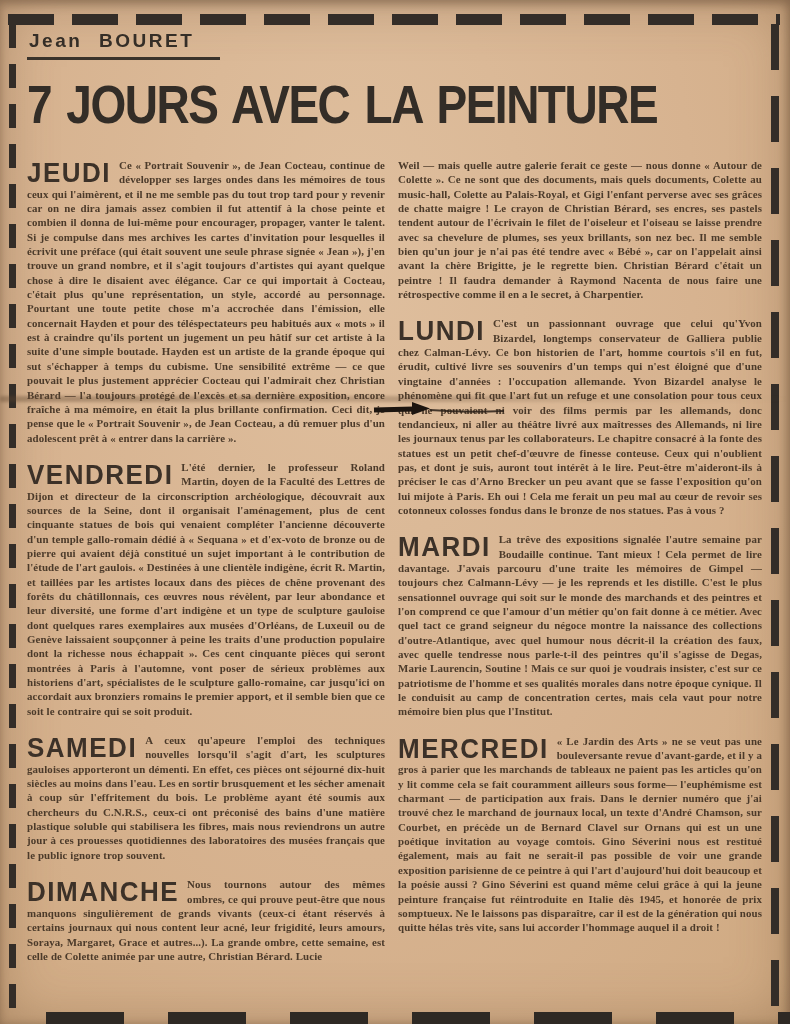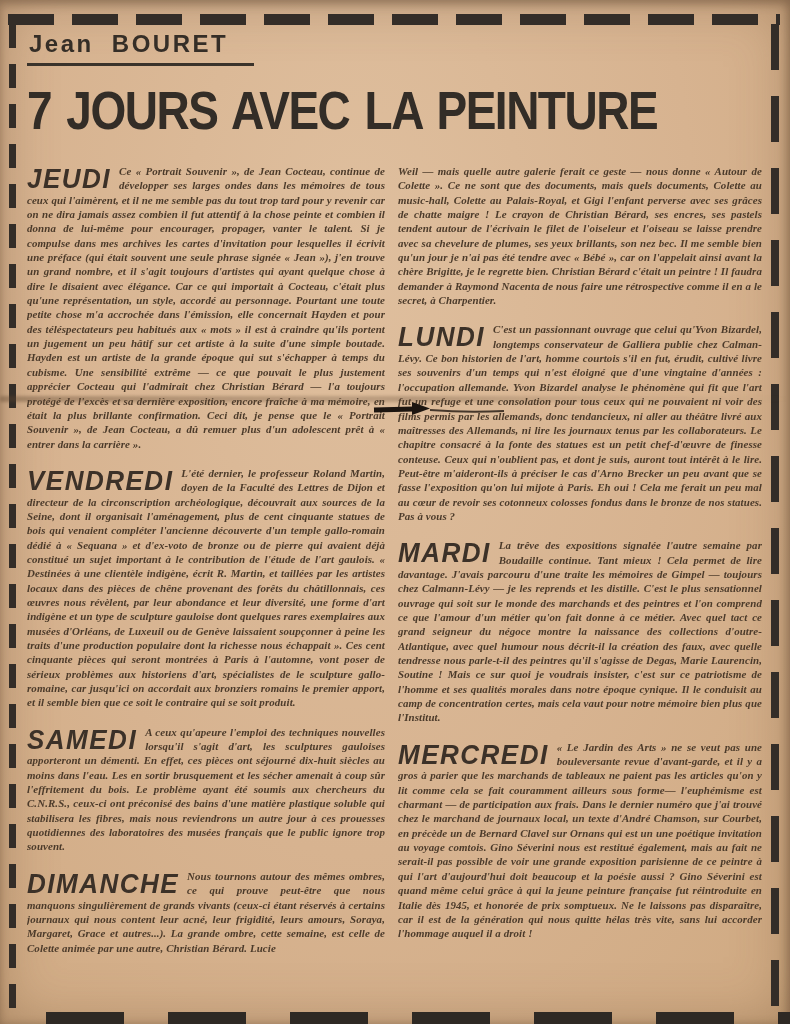--- a/index.html
+++ b/index.html
@@ -20,40 +20,40 @@
   .b-right{position:absolute;top:24px;right:11px;width:8px;height:996px;
     background:repeating-linear-gradient(180deg,#332d28 0 46px,transparent 46px 72px);}
   .b-bottom{position:absolute;bottom:-4px;left:46px;width:744px;height:16px;
     background:repeating-linear-gradient(90deg,#2e2924 0 78px,transparent 78px 122px);}
 
   .content{position:relative;padding:30px 24px 0 27px;}
 
   .byline{
     display:inline-block;
     font-family:"Liberation Sans", sans-serif;
-    font-weight:bold;font-size:24px;color:#352e27;
+    font-weight:bold;font-size:19px;color:#352e27;
     letter-spacing:2.5px;word-spacing:9px;
     border-bottom:3px solid #3a332b;
     padding:0 26px 5px 2px;
   }
   .title{
     margin:14px 0 0 0;
     font-family:"Liberation Sans", sans-serif;
     font-weight:bold;font-size:46px;color:#332d27;
     letter-spacing:-1.5px;word-spacing:4px;
     transform:scaleY(1.18);transform-origin:50% 20%;
     white-space:nowrap;
   }
 
   .cols{display:flex;gap:13px;margin-top:30px;height:862px;overflow:hidden;}
   .col{overflow:hidden;}
   .col-left{width:358px;}
   .col-right{width:364px;}
 
-  .day-section{margin-bottom:15px;font-style:italic;}
+  .day-section{margin-bottom:15px;}
   .day-section::after{content:"";display:block;clear:both;}
   .day-label{
     float:left;
     font-family:"Liberation Sans", sans-serif;
     font-weight:bold;font-size:26px;line-height:24px;
     letter-spacing:1.5px;color:#3c3128;
     margin:2px 8px 0 0;
     transform:scaleY(1.05);transform-origin:left top;
   }
   .day-text{

